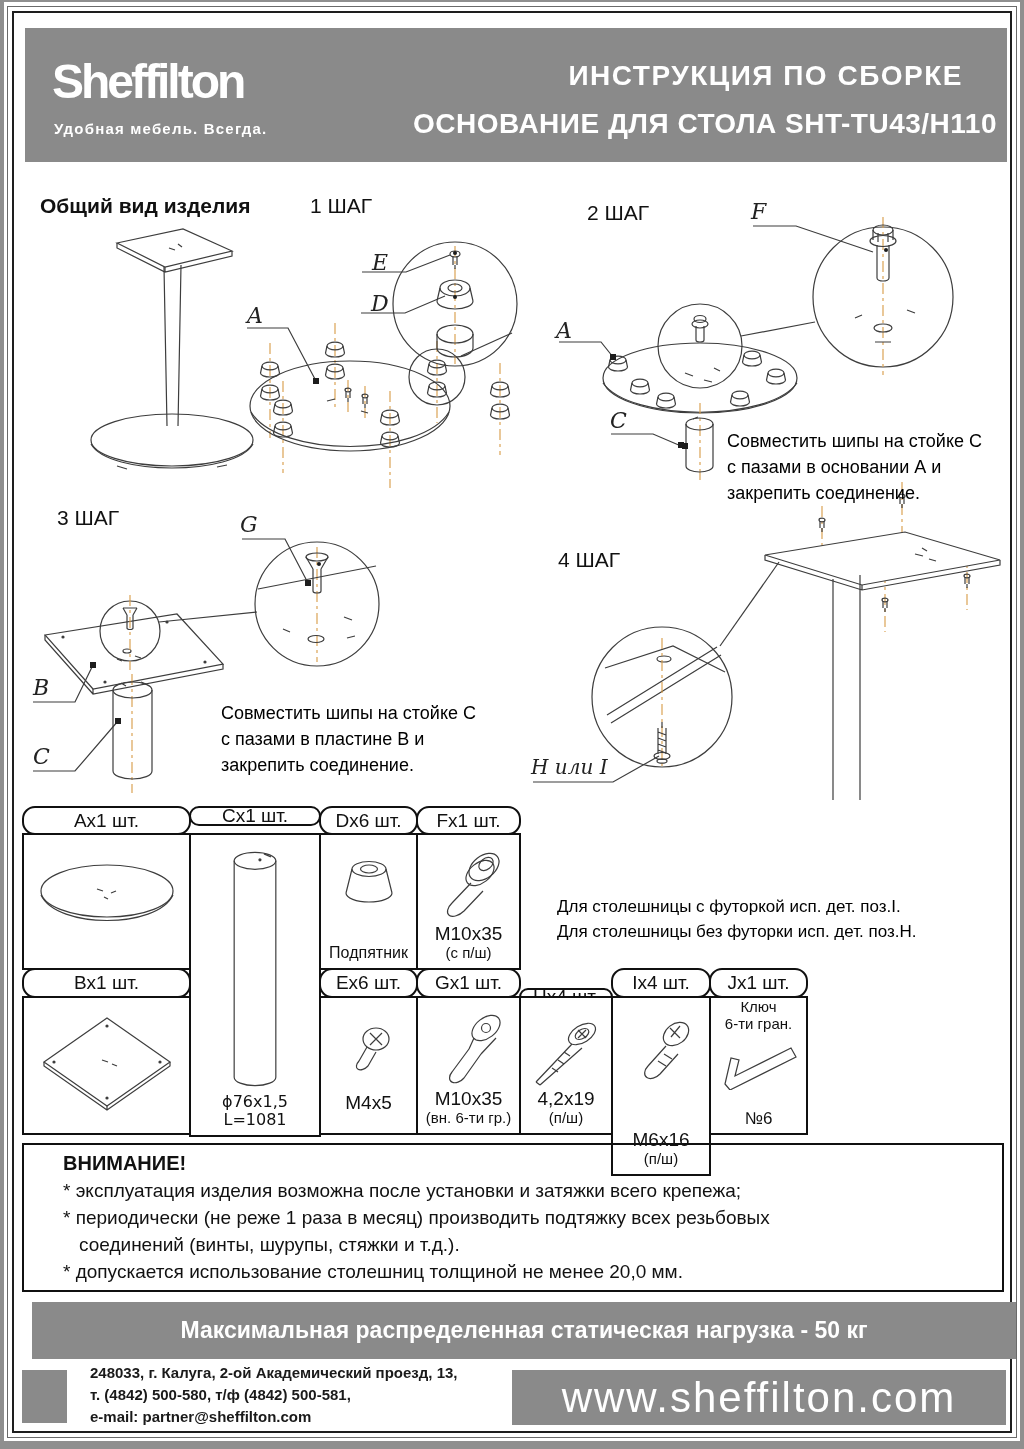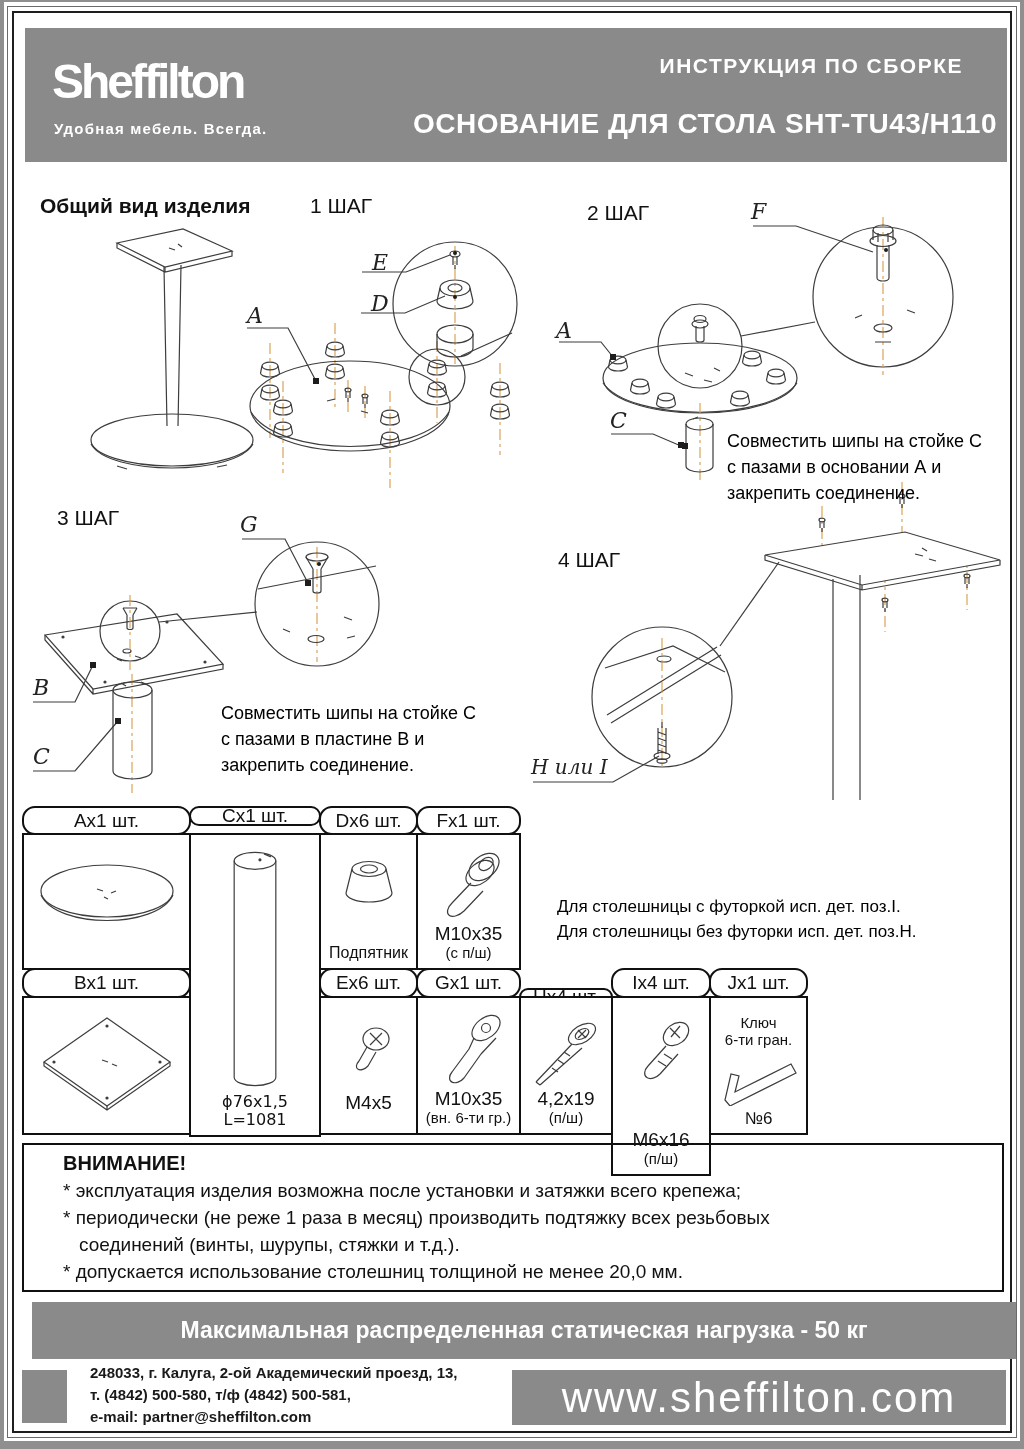--- a/index.html
+++ b/index.html
@@ -7,21 +7,21 @@
         font-family:"Liberation Sans",sans-serif;color:#111;}
   .abs{position:absolute;}
   
   .edge{position:absolute;background:#8f8f8f;}
   .frame-outer{position:absolute;left:7px;top:6px;right:7px;bottom:11px;border:1px solid #6a6a6a;}
   .frame-inner{position:absolute;left:12px;top:11px;right:12px;bottom:16px;border:2px solid #1e1e1e;}
   
   .hdr-box{position:absolute;left:25px;top:28px;width:982px;height:134px;background:#8a8a8a;}
   .logo{position:absolute;left:27px;top:26px;color:#fff;font-size:48px;font-weight:bold;letter-spacing:-3px;}
   .tagline{position:absolute;left:29px;top:92px;color:#fff;font-size:15px;font-weight:bold;letter-spacing:1.2px;}
-  .title1{position:absolute;right:44px;top:26px;color:#fff;font-size:21px;font-weight:bold;letter-spacing:1.5px;white-space:nowrap;}
+  .title1{position:absolute;right:44px;top:32px;color:#fff;font-size:28px;font-weight:bold;letter-spacing:1.5px;white-space:nowrap;}
   .title2{position:absolute;right:10px;top:80px;color:#fff;font-size:28px;font-weight:bold;letter-spacing:.5px;white-space:nowrap;}
   
   .sec{position:absolute;font-size:21px;white-space:nowrap;}
   .sec.b{font-weight:bold;}
   
   .callout{position:absolute;font-family:"DejaVu Serif",serif;font-style:italic;font-size:22px;color:#222;white-space:nowrap;}
   
   .note{position:absolute;font-size:18px;line-height:26px;color:#000;white-space:nowrap;}
   .note4{position:absolute;font-size:17px;line-height:25px;color:#000;white-space:nowrap;}
   
@@ -377,21 +377,21 @@
       <path class="ln" d="M48,46 l8,5 M42,53 l8,5"></path>
     </svg>
     <div class="spacer"></div>
     <div class="cap">M6x16</div>
     <div class="cap sm" style="margin-bottom:7px">(п/ш)</div>
   </div>
   <div class="cell hd" style="left:709px;top:968px;width:99px;height:30px">
       <span>Jx1 шт.</span>
     </div>
   <div class="cell body" style="left:709px;top:996px;width:99px;height:139px">
-    <div class="cap sm" style="margin-top:16px">Ключ</div>
+    <div class="cap sm" style="margin-top:0">Ключ</div>
     <div class="cap sm">6-ти гран.</div>
     <svg width="96" height="58" viewBox="0 0 96 58">
       <path class="ln" d="M14,52 L20,26 L28,28 L24,44 L80,16 L85,25 L19,58 Z"></path>
     </svg>
     <div class="spacer"></div>
     <div class="cap" style="font-size:17px;margin-bottom:4px">№6</div>
   </div>
 
   <div class="warnbox"></div>
   <div class="warn-title">ВНИМАНИЕ!</div>

